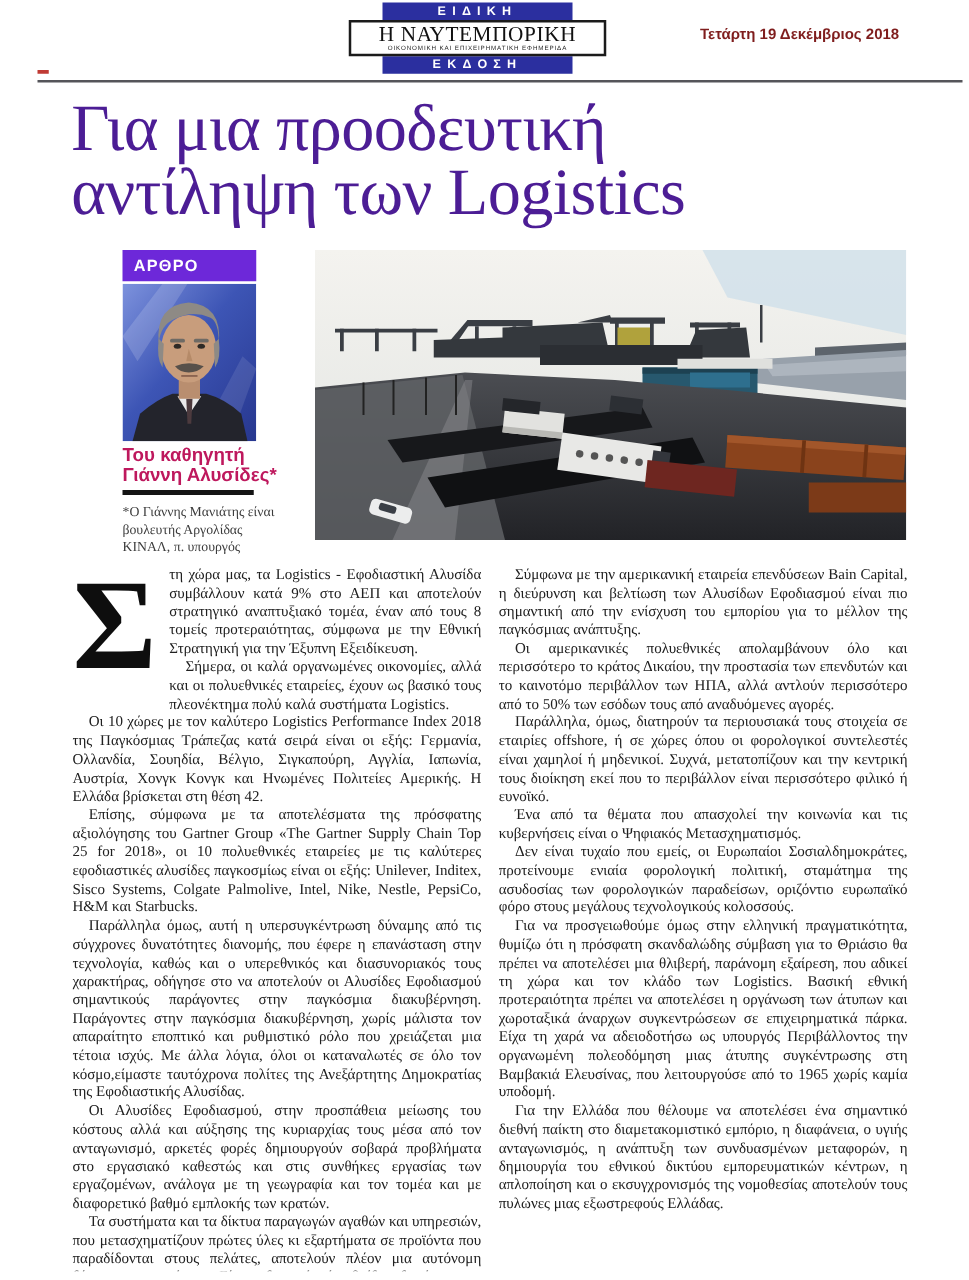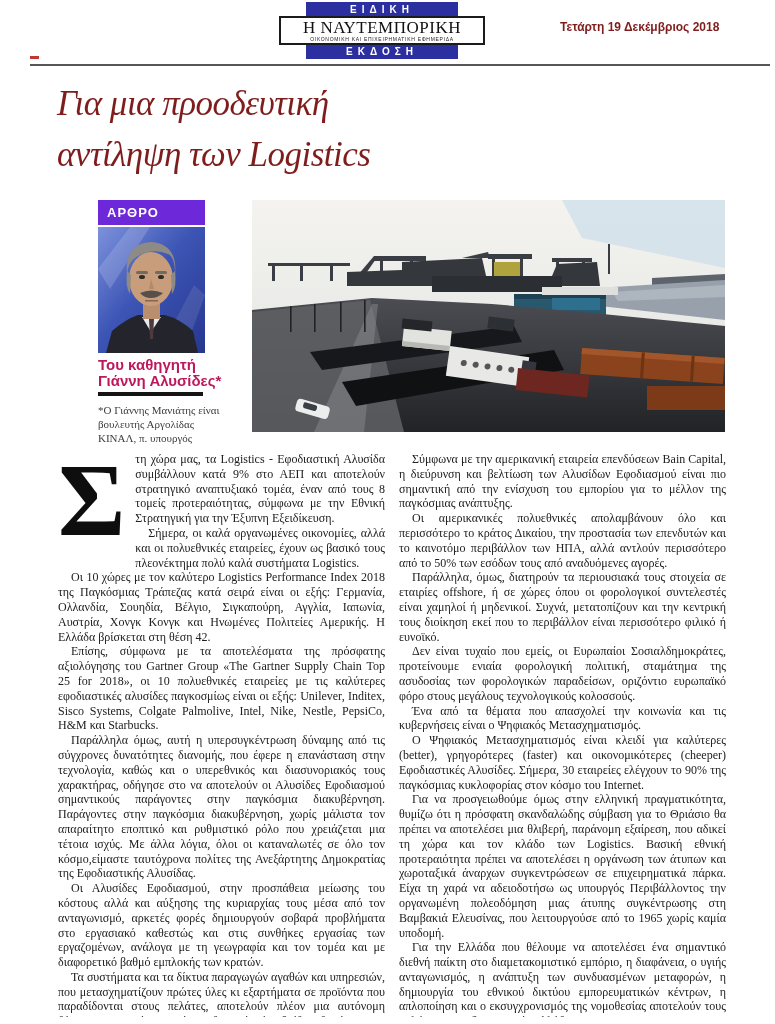--- a/index.html
+++ b/index.html
@@ -20,22 +20,22 @@
   .masthead-tagline{font-family:"Liberation Sans","DejaVu Sans",sans-serif;font-size:5px;line-height:6px;
         letter-spacing:.7px;color:#222;}
 
   .issue-date{position:absolute;left:517px;top:20px;font-family:"Liberation Sans","DejaVu Sans",sans-serif;
         font-weight:700;font-size:12px;color:#7f1d1d;margin-left:43px;}
 
   .red-tick{position:absolute;left:30px;top:56px;width:9px;height:3px;background:#c03a34;}
   .header-rule{position:absolute;left:30px;top:64px;width:740px;height:2px;background:#55555a;}
 
   
-  .headline{position:absolute;left:57px;top:78px;font-size:35px;line-height:51px;color:#7f1d1d;
-        letter-spacing:-.5px;font-style:italic;}
+  .headline{position:absolute;left:57px;top:78px;font-size:53px;line-height:51px;color:#4c1d95;
+        letter-spacing:-.5px;}
 
   
   .article-badge{position:absolute;left:98px;top:200px;width:107px;height:25px;background:#6d28d9;
         color:#fff;font-family:"Liberation Sans","DejaVu Sans",sans-serif;font-weight:700;font-size:13px;
         line-height:25px;padding-left:9px;box-sizing:border-box;letter-spacing:1px;}
   .author-photo{position:absolute;left:98px;top:227px;width:107px;height:126px;}
   .byline{position:absolute;left:98px;top:357px;color:#be185d;
         font-family:"Liberation Sans","DejaVu Sans",sans-serif;font-weight:700;font-size:15px;line-height:16px;}
   .byline-rule{position:absolute;left:98px;top:392px;width:105px;height:4px;background:#141414;}
   .footnote{position:absolute;left:98px;top:403px;width:132px;font-size:11px;line-height:14px;color:#3c3c3c;}
@@ -214,22 +214,21 @@
       <p>Οι 10 χώρες με τον καλύτερο Logistics Performance Index 2018 της Παγκόσμιας Τράπεζας κατά σειρά είναι οι εξής: Γερμανία, Ολλανδία, Σουηδία, Βέλγιο, Σιγκαπούρη, Αγγλία, Ιαπωνία, Αυστρία, Χονγκ Κονγκ και Ηνωμένες Πολιτείες Αμερικής. Η Ελλάδα βρίσκεται στη θέση 42.</p>
       <p>Επίσης, σύμφωνα με τα αποτελέσματα της πρόσφατης αξιολόγησης του Gartner Group «The Gartner Supply Chain Top 25 for 2018», οι 10 πολυεθνικές εταιρείες με τις καλύτερες εφοδιαστικές αλυσίδες παγκοσμίως είναι οι εξής: Unilever, Inditex, Sisco Systems, Colgate Palmolive, Intel, Nike, Nestle, PepsiCo, H&amp;M και Starbucks.</p>
       <p>Παράλληλα όμως, αυτή η υπερσυγκέντρωση δύναμης από τις σύγχρονες δυνατότητες διανομής, που έφερε η επανάσταση στην τεχνολογία, καθώς και ο υπερεθνικός και διασυνοριακός τους χαρακτήρας, οδήγησε στο να αποτελούν οι Αλυσίδες Εφοδιασμού σημαντικούς παράγοντες στην παγκόσμια διακυβέρνηση. Παράγοντες στην παγκόσμια διακυβέρνηση, χωρίς μάλιστα τον απαραίτητο εποπτικό και ρυθμιστικό ρόλο που χρειάζεται μια τέτοια ισχύς. Με άλλα λόγια, όλοι οι καταναλωτές σε όλο τον κόσμο,είμαστε ταυτόχρονα πολίτες της Ανεξάρτητης Δημοκρατίας της Εφοδιαστικής Αλυσίδας.</p>
       <p>Οι Αλυσίδες Εφοδιασμού, στην προσπάθεια μείωσης του κόστους αλλά και αύξησης της κυριαρχίας τους μέσα από τον ανταγωνισμό, αρκετές φορές δημιουργούν σοβαρά προβλήματα στο εργασιακό καθεστώς και στις συνθήκες εργασίας των εργαζομένων, ανάλογα με τη γεωγραφία και τον τομέα και με διαφορετικό βαθμό εμπλοκής των κρατών.</p>
       <p>Τα συστήματα και τα δίκτυα παραγωγών αγαθών και υπηρεσιών, που μετασχηματίζουν πρώτες ύλες κι εξαρτήματα σε προϊόντα που παραδίδονται στους πελάτες, αποτελούν πλέον μια αυτόνομη δύναμη στον κόσμο. Είναι ιδιωτικά, ή υβρίδια δημόσιων κι εταιρικών φορέων και πολλά από αυτά ως οικονομικές οντότητες, είναι μεγαλύτερα από πολλές εθνικές οικονομίες κι εξαπλωμένα στον πλανήτη, χωρίς ενιαία έδρα, που τους δίνει τη δυνατότητα να μην υπακούουν σε καμία συγκεκριμένη κρατική δικαιοδοσία.</p>
     </div>
     <div class="col">
       <p>Σύμφωνα με την αμερικανική εταιρεία επενδύσεων Bain Capital, η διεύρυνση και βελτίωση των Αλυσίδων Εφοδιασμού είναι πιο σημαντική από την ενίσχυση του εμπορίου για το μέλλον της παγκόσμιας ανάπτυξης.</p>
       <p>Οι αμερικανικές πολυεθνικές απολαμβάνουν όλο και περισσότερο το κράτος Δικαίου, την προστασία των επενδυτών και το καινοτόμο περιβάλλον των ΗΠΑ, αλλά αντλούν περισσότερο από το 50% των εσόδων τους από αναδυόμενες αγορές.</p>
       <p>Παράλληλα, όμως, διατηρούν τα περιουσιακά τους στοιχεία σε εταιρίες offshore, ή σε χώρες όπου οι φορολογικοί συντελεστές είναι χαμηλοί ή μηδενικοί. Συχνά, μετατοπίζουν και την κεντρική τους διοίκηση εκεί που το περιβάλλον είναι περισσότερο φιλικό ή ευνοϊκό.</p>
+      <p>Ένα από τα θέματα που απασχολεί την κοινωνία και τις κυβερνήσεις είναι ο Ψηφιακός Μετασχηματισμός.</p>
       <p>Δεν είναι τυχαίο που εμείς, οι Ευρωπαίοι Σοσιαλδημοκράτες, προτείνουμε ενιαία φορολογική πολιτική, σταμάτημα της ασυδοσίας των φορολογικών παραδείσων, οριζόντιο ευρωπαϊκό φόρο στους μεγάλους τεχνολογικούς κολοσσούς.</p>
-      <p>Ένα από τα θέματα που απασχολεί την κοινωνία και τις κυβερνήσεις είναι ο Ψηφιακός Μετασχηματισμός.</p>
-      <p>Ο Ψηφιακός Μετασχηματισμός είναι κλειδί για καλύτερες (better), γρηγορότερες (faster) και οικονομικότερες (cheeper) Εφοδιαστικές Αλυσίδες. Σήμερα, 30 εταιρείες ελέγχουν το 90% της παγκόσμιας κυκλοφορίας στον κόσμο του Internet.</p>
       <p>Για να προσγειωθούμε όμως στην ελληνική πραγματικότητα, θυμίζω ότι η πρόσφατη σκανδαλώδης σύμβαση για το Θριάσιο θα πρέπει να αποτελέσει μια θλιβερή, παράνομη εξαίρεση, που αδικεί τη χώρα και τον κλάδο των Logistics. Βασική εθνική προτεραιότητα πρέπει να αποτελέσει η οργάνωση των άτυπων και χωροταξικά άναρχων συγκεντρώσεων σε επιχειρηματικά πάρκα. Είχα τη χαρά να αδειοδοτήσω ως υπουργός Περιβάλλοντος την οργανωμένη πολεοδόμηση μιας άτυπης συγκέντρωσης στη Βαμβακιά Ελευσίνας, που λειτουργούσε από το 1965 χωρίς καμία υποδομή.</p>
       <p>Για την Ελλάδα που θέλουμε να αποτελέσει ένα σημαντικό διεθνή παίκτη στο διαμετακομιστικό εμπόριο, η διαφάνεια, ο υγιής ανταγωνισμός, η ανάπτυξη των συνδυασμένων μεταφορών, η δημιουργία του εθνικού δικτύου εμπορευματικών κέντρων, η απλοποίηση και ο εκσυγχρονισμός της νομοθεσίας αποτελούν τους πυλώνες μιας εξωστρεφούς Ελλάδας.</p>
 
     </div>
   </div>
 
 </div>
 
 </body></html>

